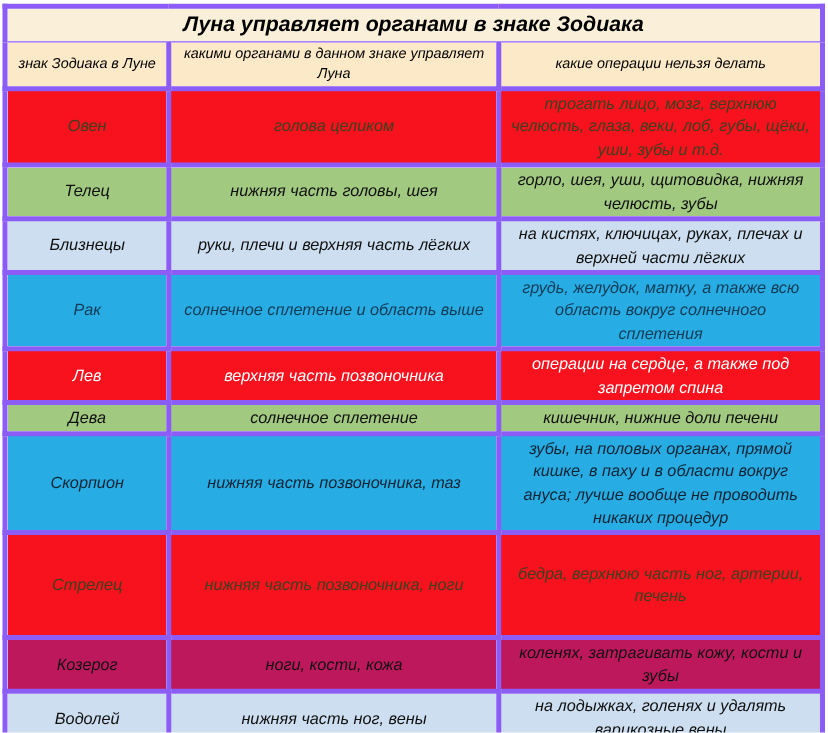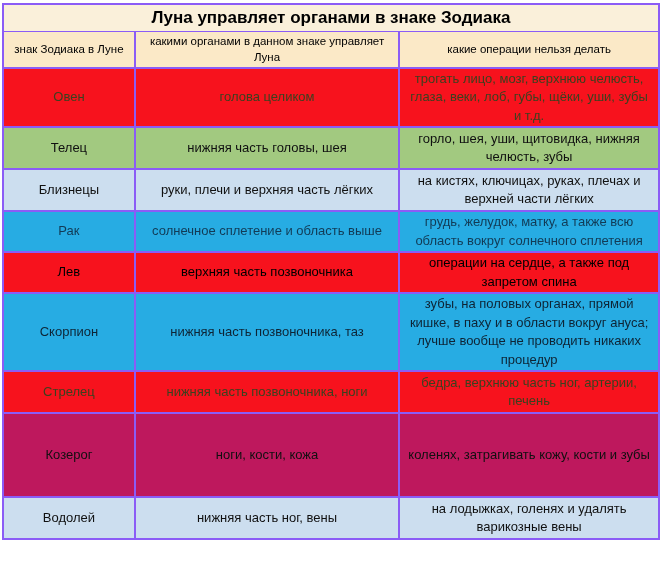--- a/index.html
+++ b/index.html
@@ -11,26 +11,27 @@
   }
   table{
     width:658px;
     border-collapse:collapse;
     table-layout:fixed;
   }
   col.c1{width:20.1%;}
   col.c2{width:40.3%;}
   col.c3{width:39.6%;}
   td,th{
-    border:2px solid #8b5cf6;
+    border:4px solid #8b5cf6;
     text-align:center;
     vertical-align:middle;
     padding:1px 8px;
     line-height:1.42;
     overflow:hidden;
+    font-style:italic;
   }
   .title-row td{
     height:24px;
     font-size:17px;
     font-weight:600;
     border-bottom-width:1px;
     padding:1px 4px;
   }
   .header-row th{
     height:26px;
@@ -85,24 +86,29 @@
       <tr style="background-color: rgb(204, 222, 239); color: rgb(16, 16, 16); margin-top: 15px;">
         <td>Близнецы</td>
         <td>руки, плечи и верхняя часть лёгких</td>
         <td>на кистях, ключицах, руках, плечах и верхней части лёгких</td>
       </tr>
       <tr style="background-color: rgb(39, 172, 227); color: rgb(18, 59, 86);">
         <td>Рак</td>
         <td>солнечное сплетение и область выше</td>
         <td>грудь, желудок, матку, а также всю область вокруг солнечного сплетения</td>
       </tr>
-      <tr style="background-color: rgb(247, 18, 29); color: #000000;">
+      <tr style="background-color: rgb(247, 18, 29); color: #ffffff;">
         <td>Лев</td>
         <td>верхняя часть позвоночника</td>
         <td>операции на сердце, а также под запретом спина</td>
+      </tr>
+      <tr style="background-color: rgb(162, 201, 128); color: rgb(16, 16, 16);">
+        <td>Дева</td>
+        <td>солнечное сплетение</td>
+        <td>кишечник, нижние доли печени</td>
       </tr>
       <tr style="background-color: rgb(39, 172, 227); color: rgb(14, 36, 53);">
         <td>Скорпион</td>
         <td>нижняя часть позвоночника, таз</td>
         <td>зубы, на половых органах, прямой кишке, в паху и в области вокруг ануса; лучше вообще не проводить никаких процедур</td>
       </tr>
       <tr style="background-color: rgb(247, 18, 29); color: rgb(59, 65, 31);">
         <td>Стрелец</td>
         <td>нижняя часть позвоночника, ноги</td>
         <td>бедра, верхнюю часть ног, артерии, печень</td>

